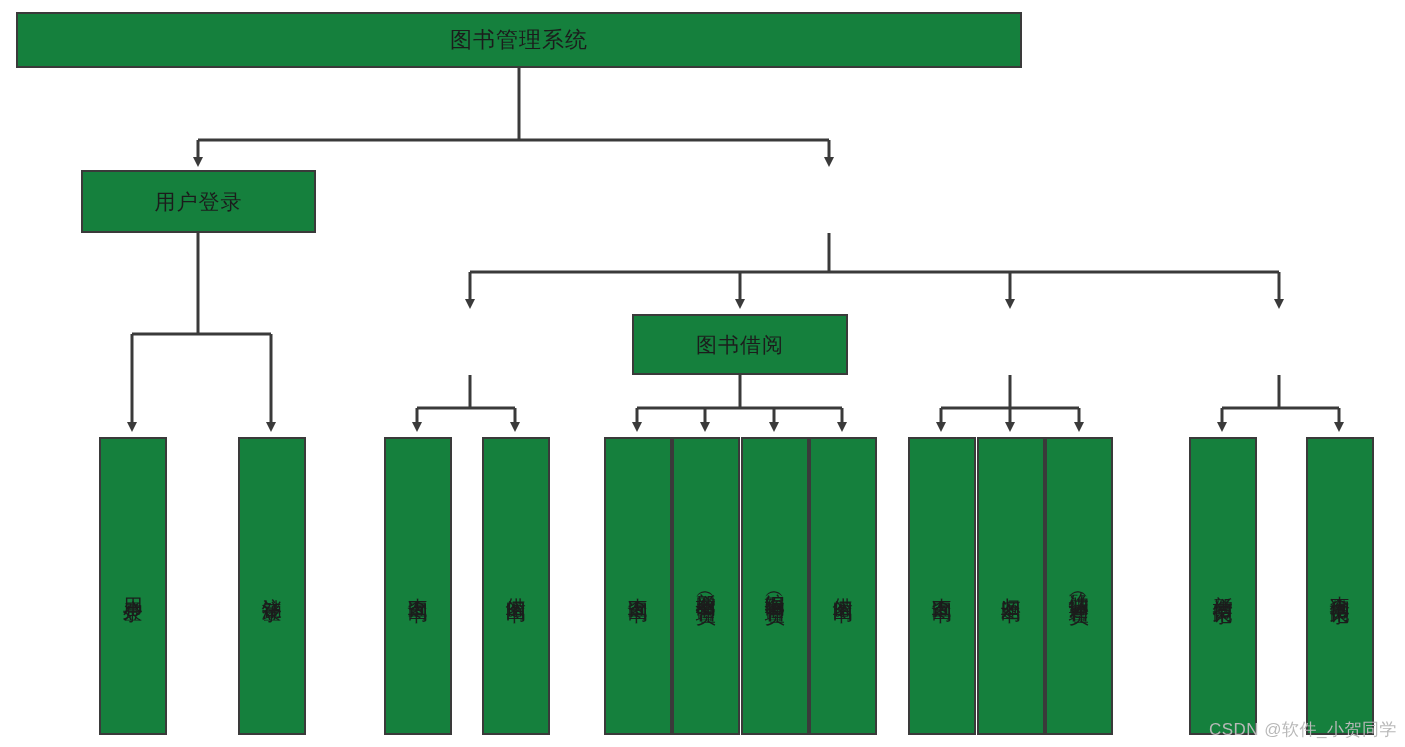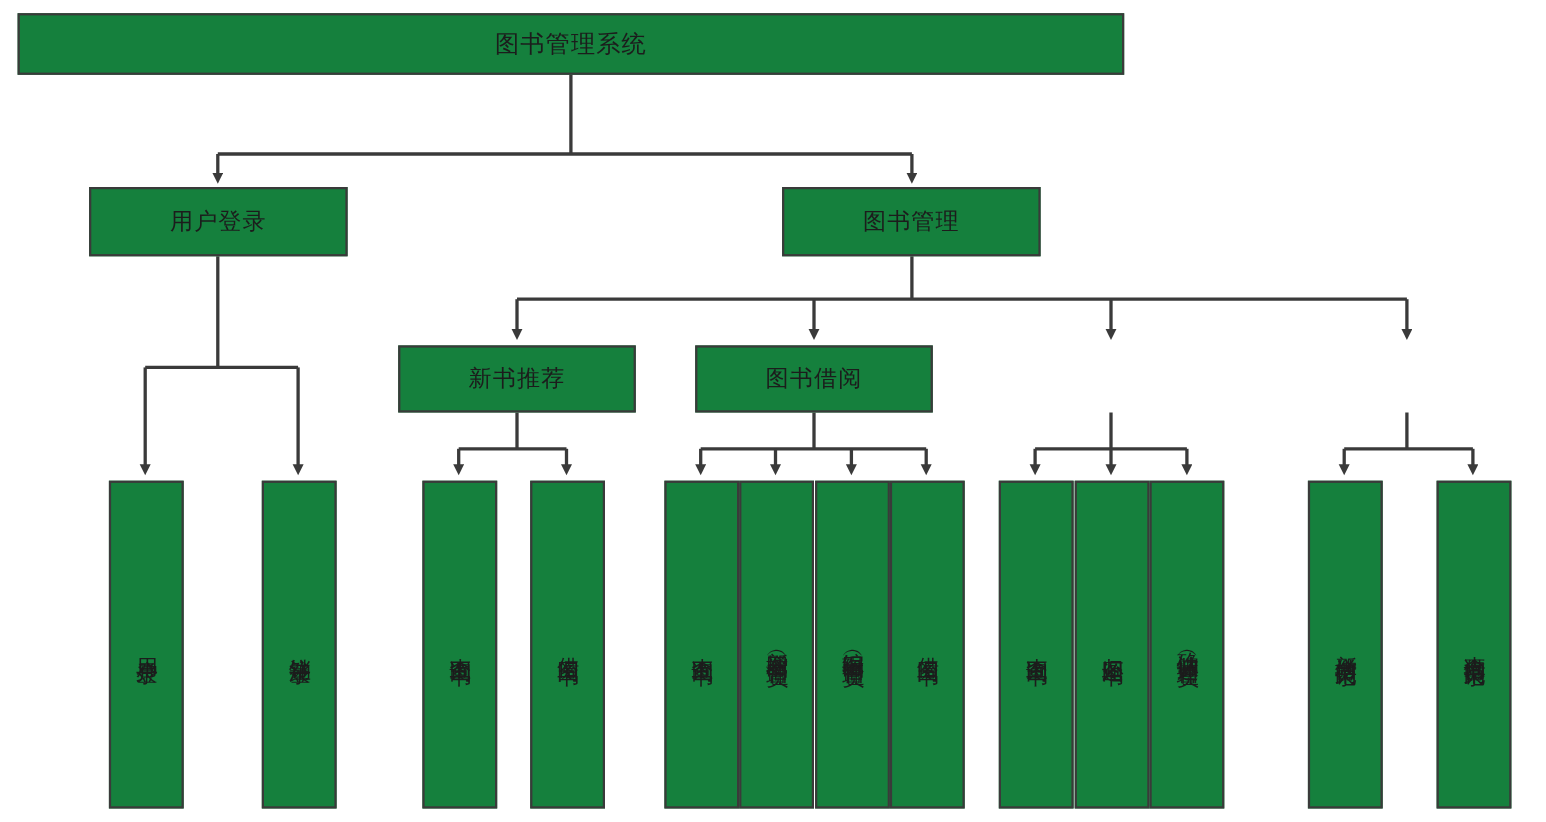--- a/index.html
+++ b/index.html
@@ -124,27 +124,21 @@
     </g>
   </svg>
 
   <div class="node h root" style="left:16px; top:12px; width:1006px; height:56px;">
     <span>图书管理系统</span>
   </div>
 
   <div class="node h" style="left:81px; top:170px; width:235px; height:63px;">
     <span>用户登录</span>
   </div>
-  <div class="node h" style="left:711px; top:170px; width:235px; height:63px;">
-    <span>图书管理</span>
-  </div>
 
-  <div class="node h" style="left:362px; top:314px; width:216px; height:61px;">
-    <span>新书推荐</span>
-  </div>
   <div class="node h" style="left:632px; top:314px; width:216px; height:61px;">
     <span>图书借阅</span>
   </div>
 
   <div class="node v" style="left:99px; top:437px; width:68px; height:298px;">
     <span class="vlabel">用户登录</span>
   </div>
   <div class="node v" style="left:238px; top:437px; width:68px; height:298px;">
     <span class="vlabel">注销登录</span>
   </div>
@@ -179,14 +173,15 @@
     <span class="vlabel">确认归还（管理员）</span>
   </div>
 
   <div class="node v" style="left:1189px; top:437px; width:68px; height:298px;">
     <span class="vlabel">新增借阅记录</span>
   </div>
   <div class="node v" style="left:1306px; top:437px; width:68px; height:298px;">
     <span class="vlabel">查询借阅记录</span>
   </div>
 
+  <div class="watermark">CSDN @软件_小贺同学</div>
 
 </div>
 
 </body></html>

